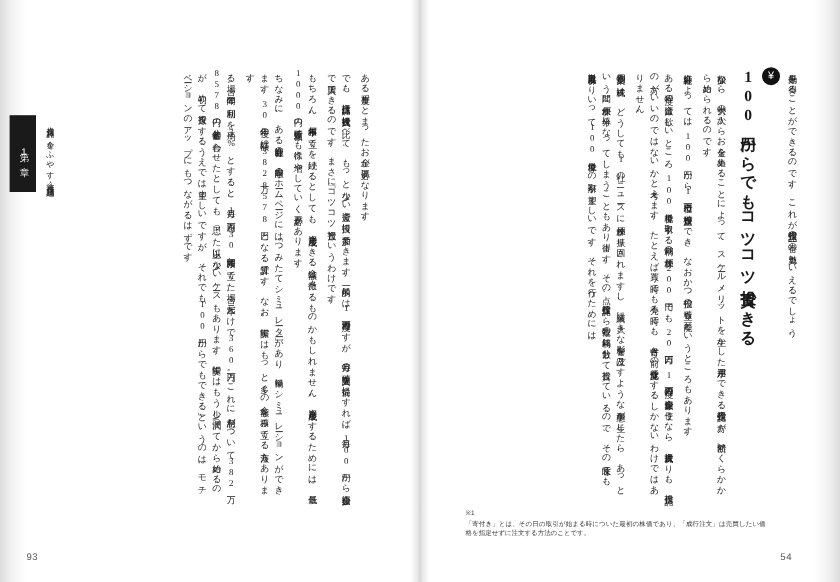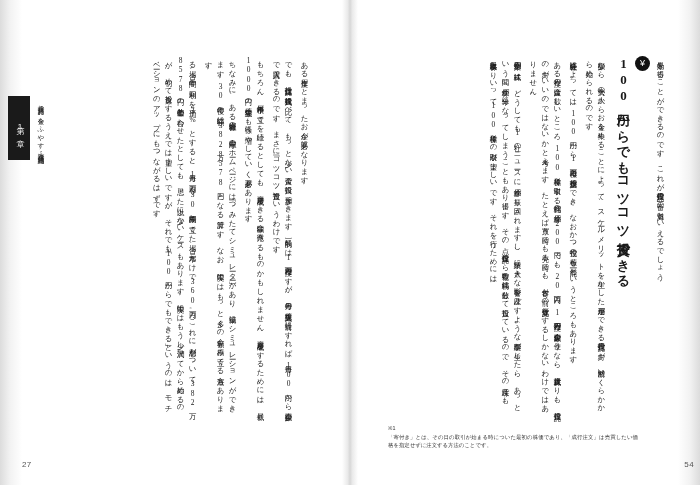--- a/index.html
+++ b/index.html
@@ -155,21 +155,21 @@
   }
 
   .folio {
     position: absolute;
     bottom: 16px;
     font-size: 8px;
     color: #555;
     font-family: "Liberation Sans", sans-serif;
     letter-spacing: 0.05em;
   }
-  .folio-right { right: 6px; }
+  .folio-right { right: 40px; }
   .folio-left { left: 22px; }
 
   
   .l-body {
     position: absolute;
     top: 56px;
     right: 40px;
     height: 352px;
     width: 250px;
   }
@@ -241,21 +241,21 @@
     <div class="l-body">
       <div class="l-columns">
         <div class="vtext l-para">ある程度まとまったお金が必要になります。</div>
         <div class="vtext l-para">でも、投資信託は株式投資に比べて、もっと少ない資金で投資に参加できます。一般的には1万円程度ですが、毎月の積立購入を前提にすれば、毎月100円から少額資金で購入できるのです。まさに「コツコツ投資」というわけです。</div>
         <div class="vtext l-para">もちろん、何十年積み立てを続けるとしても、資産形成できる金額は微々たるものかもしれません。資産形成をするためには、最低1000円の積立金額でも徐々に増やしていく必要があります。</div>
         <div class="vtext l-para">ちなみに、ある証券会社の、金融庁のホームページには「つみたてシミュレーター」があり、簡単にシミュレーションができます。30年後の総額は382万8578円となる計算です。なお、実際にはもっと多くの金額を積み立てる方法もあります。</div>
         <div class="vtext l-para">る場合、年間の利回りを平均3%とすると、毎月1万円を30年間積み立てた場合、元本だけで360万円。これに利息がついて382万8578円の公的年金と合わせたとしても、思った以上に少ないケースもあります。実際にはもう少し潤沢ってから始めるのが、初めて投資をするうえでは望ましいですが、それでも「100円からでもできる」というのは、モチベーションのアップにもつながるはずです。</div>
       </div>
     </div>
 
-    <div class="folio folio-left">27</div>
+    <div class="folio folio-left">93</div>
   </div>
 
   <div class="page page-right">
 
     <div class="r-body">
       <div class="r-columns">
 
         <div class="vtext r-para short-a">効果を得ることができるのです。これが投資信託の一番の魅力といえるでしょう。</div>
 
         <div class="r-head-col">

